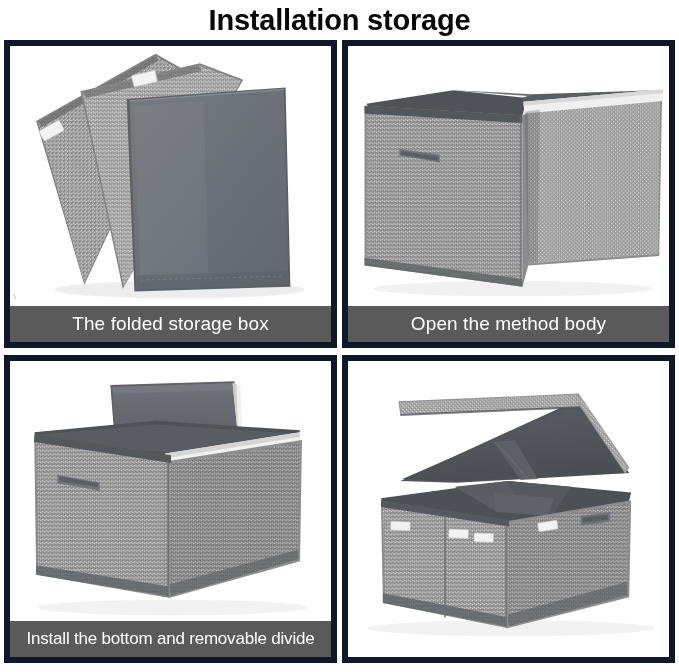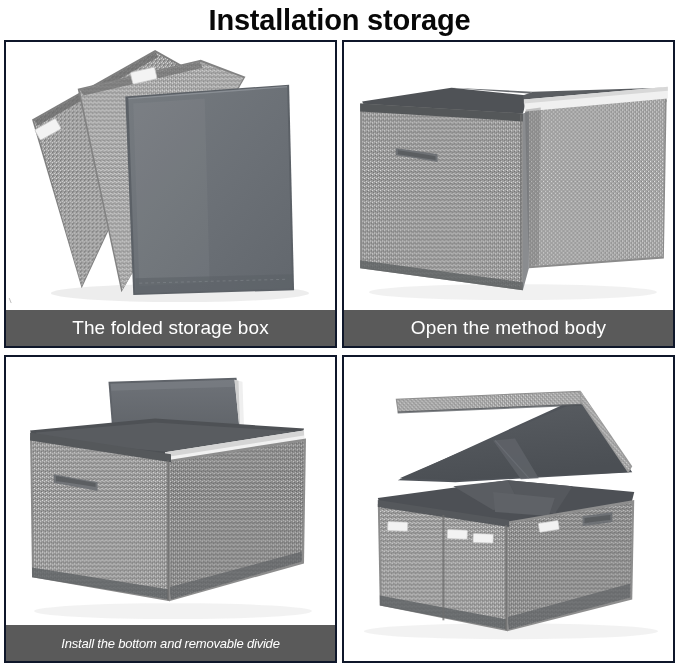--- a/index.html
+++ b/index.html
@@ -48,21 +48,21 @@
     grid-template-columns: 333px 333px;
     grid-template-rows: 308px 308px;
     column-gap: 5px;
     row-gap: 7px;
     padding: 0 4px;
     box-sizing: border-box;
   }
 
   .step-card {
     position: relative;
-    border: 2px solid #0f172a;
+    border: 6px solid #0f172a;
     background: #a3a3a3;
     box-sizing: border-box;
     overflow: hidden;
     display: flex;
     flex-direction: column;
   }
 
   .step-figure {
     flex: 1 1 auto;
     position: relative;
@@ -83,23 +83,22 @@
     display: flex;
     align-items: center;
     justify-content: center;
     font-size: 19px;
     font-weight: normal;
     letter-spacing: 0.1px;
     white-space: nowrap;
     font-family: "Liberation Sans", sans-serif;
   }
   .step-caption.wide-caption {
-    font-size: 13px;
+    font-size: 17px;
     letter-spacing: -0.2px;
-    font-style: italic;
   }
 </style>
 </head>
 <body>
 
 <div class="page">
 
   <div class="title-bar">
     <div class="page-title">Installation storage</div>
   </div>

